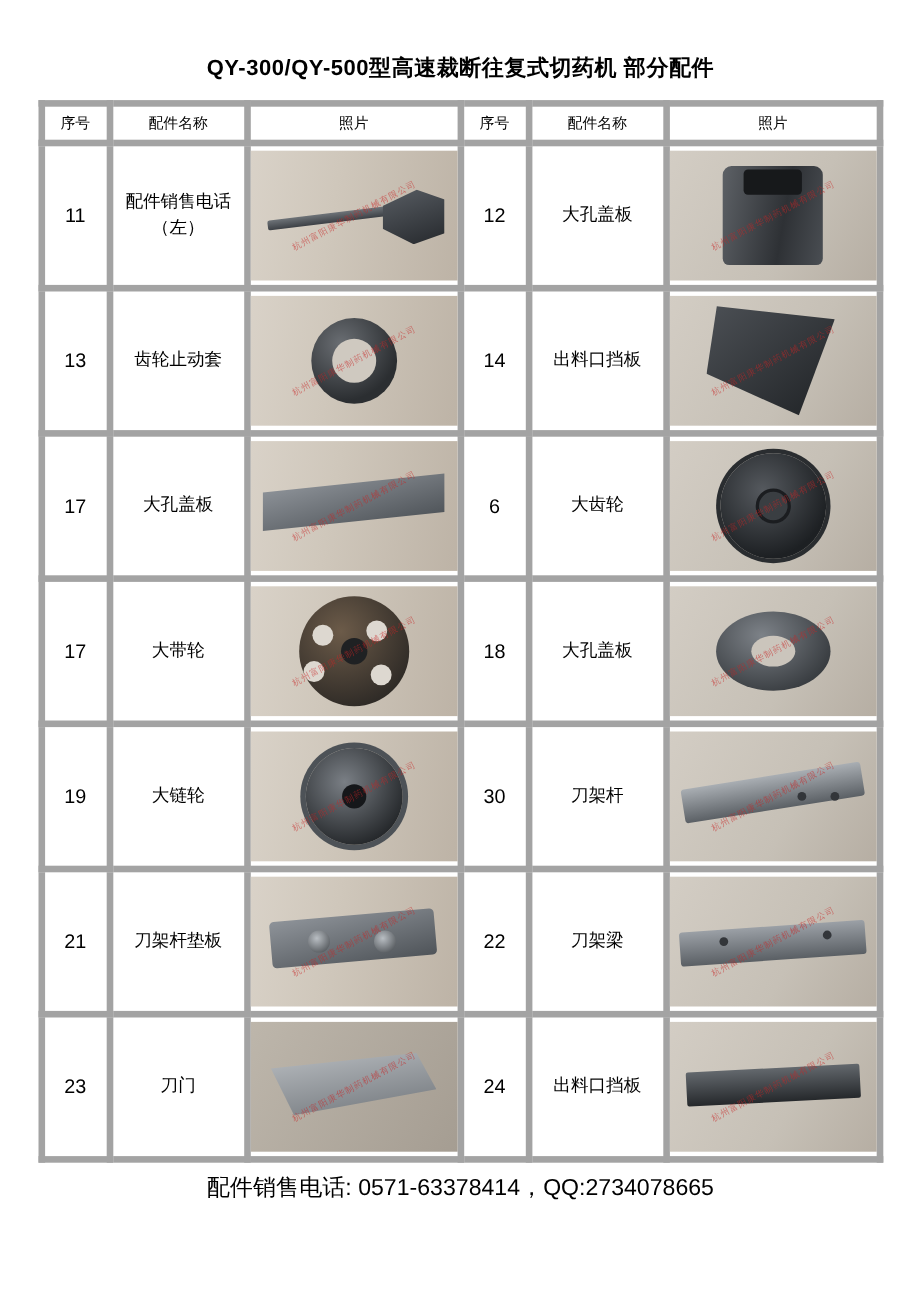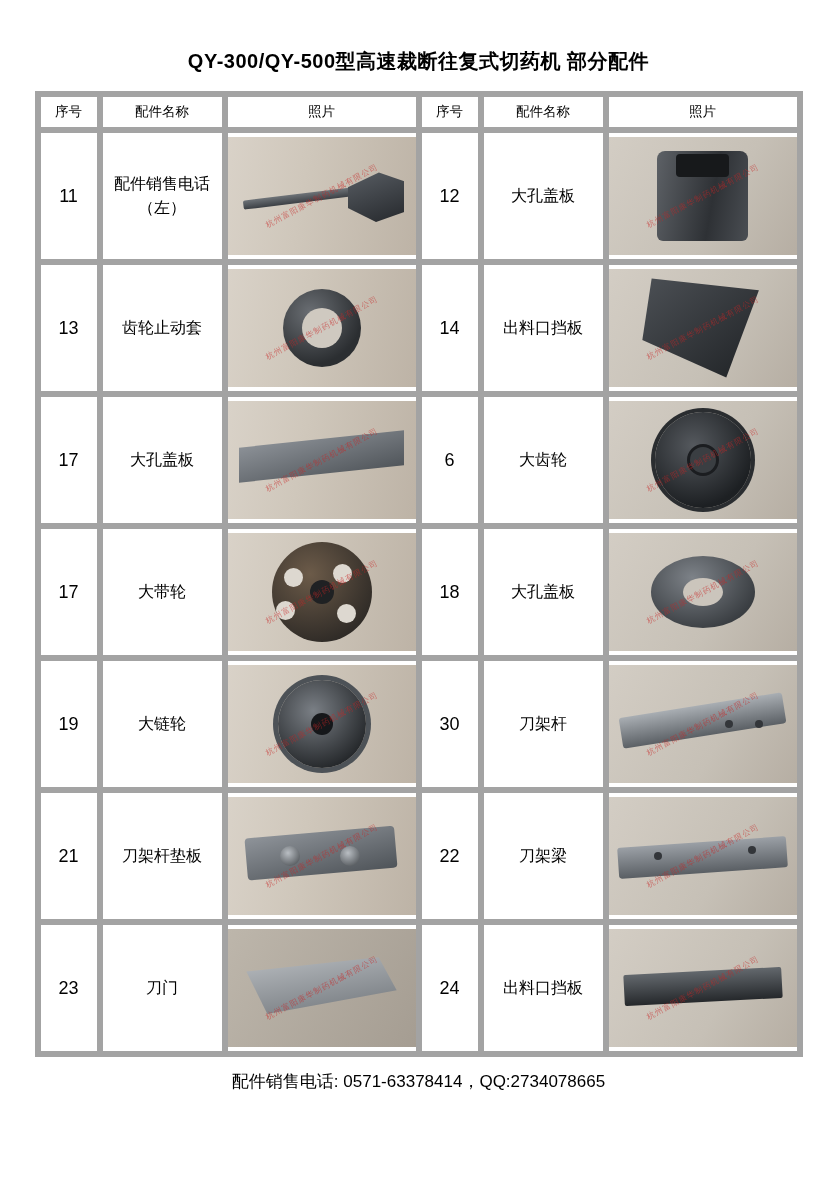--- a/index.html
+++ b/index.html
@@ -87,21 +87,21 @@
     letter-spacing: 1px;
     pointer-events: none;
     font-family: "Liberation Sans", sans-serif;
   }
   .footer-note {
     position: absolute;
     left: 0;
     right: 0;
     bottom: 86px;
     text-align: center;
-    font-size: 17px;
+    font-size: 21px;
     font-family: "Liberation Sans", sans-serif;
   }
   
   .bg-wood {
     background: linear-gradient(100deg, #d9d2c8 0%, #cfc7bb 40%, #bdb3a6 100%);
   }
   .bg-gray {
     background: linear-gradient(120deg, #d3cdc4 0%, #c6c0b6 60%, #b6aea3 100%);
   }
   .bg-dark {

